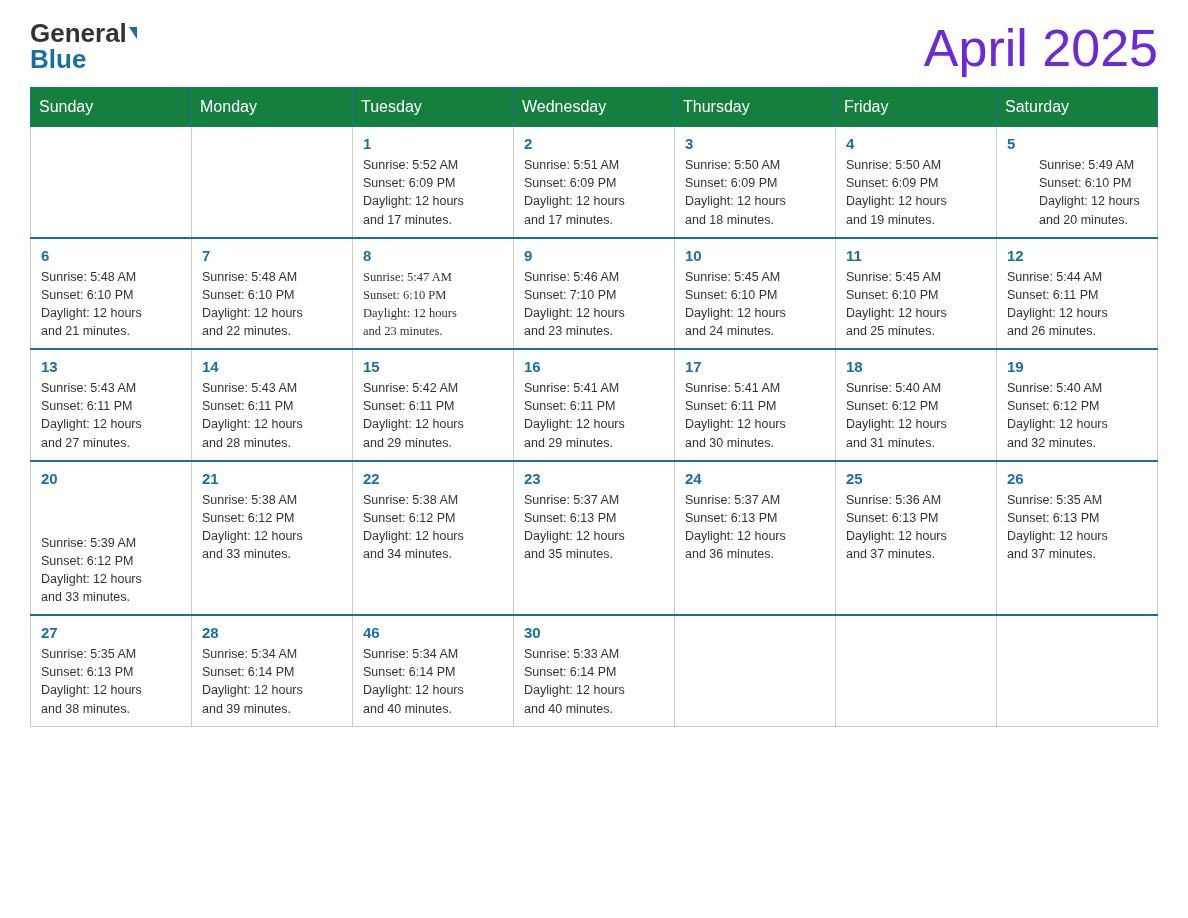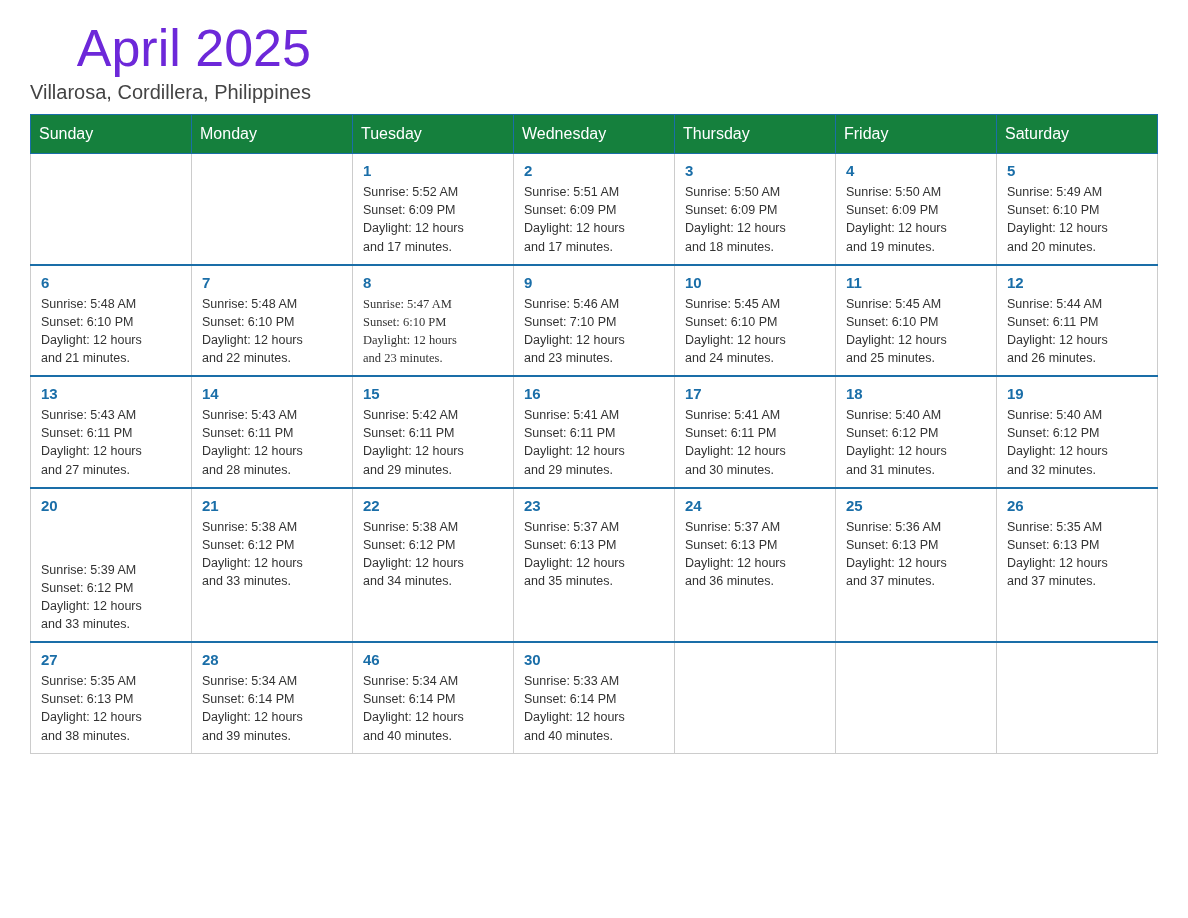--- a/index.html
+++ b/index.html
@@ -117,23 +117,31 @@
     }
 
     .row-separator td {
       border-top: 2px solid #1a6ea8;
     }
   </style>
 </head>
 <body>
 
 <div class="header">
+  <div class="logo">
+    <div class="logo-row">
+      <span class="logo-text-general">General</span>
+      <span class="logo-triangle"></span>
+    </div>
+    <div class="logo-row">
+      <span class="logo-text-blue">Blue</span>
+    </div>
+  </div>
   <div class="title-section">
     <div class="month-title">April 2025</div>
-    <div class="location-title">Villarosa, Cordillera, Philippines</div>
   </div>
 </div>
 
 <table class="calendar-table">
   <thead>
     <tr>
     <th>Sunday</th>
         <th>Monday</th>
         <th>Tuesday</th>
         <th>Wednesday</th>
@@ -169,21 +177,21 @@
         </td>
         <td>
           <span class="day-number">4</span>
           <div class="day-info" style="white-space: pre-line;">Sunrise: 5:50 AM
 Sunset: 6:09 PM
 Daylight: 12 hours
 and 19 minutes.</div>
         </td>
         <td>
           <span class="day-number">5</span>
-          <div class="day-info" style="white-space: pre-line;">Sunrise: 5:49 AM
+          <div class="day-info" style="white-space: pre-line; margin-left: 32px;">Sunrise: 5:49 AM
 Sunset: 6:10 PM
 Daylight: 12 hours
 and 20 minutes.</div>
         </td>
       </tr>
       <tr class="row-separator">
         <td>
           <span class="day-number">6</span>
           <div class="day-info" style="white-space: pre-line;">Sunrise: 5:48 AM
 Sunset: 6:10 PM

